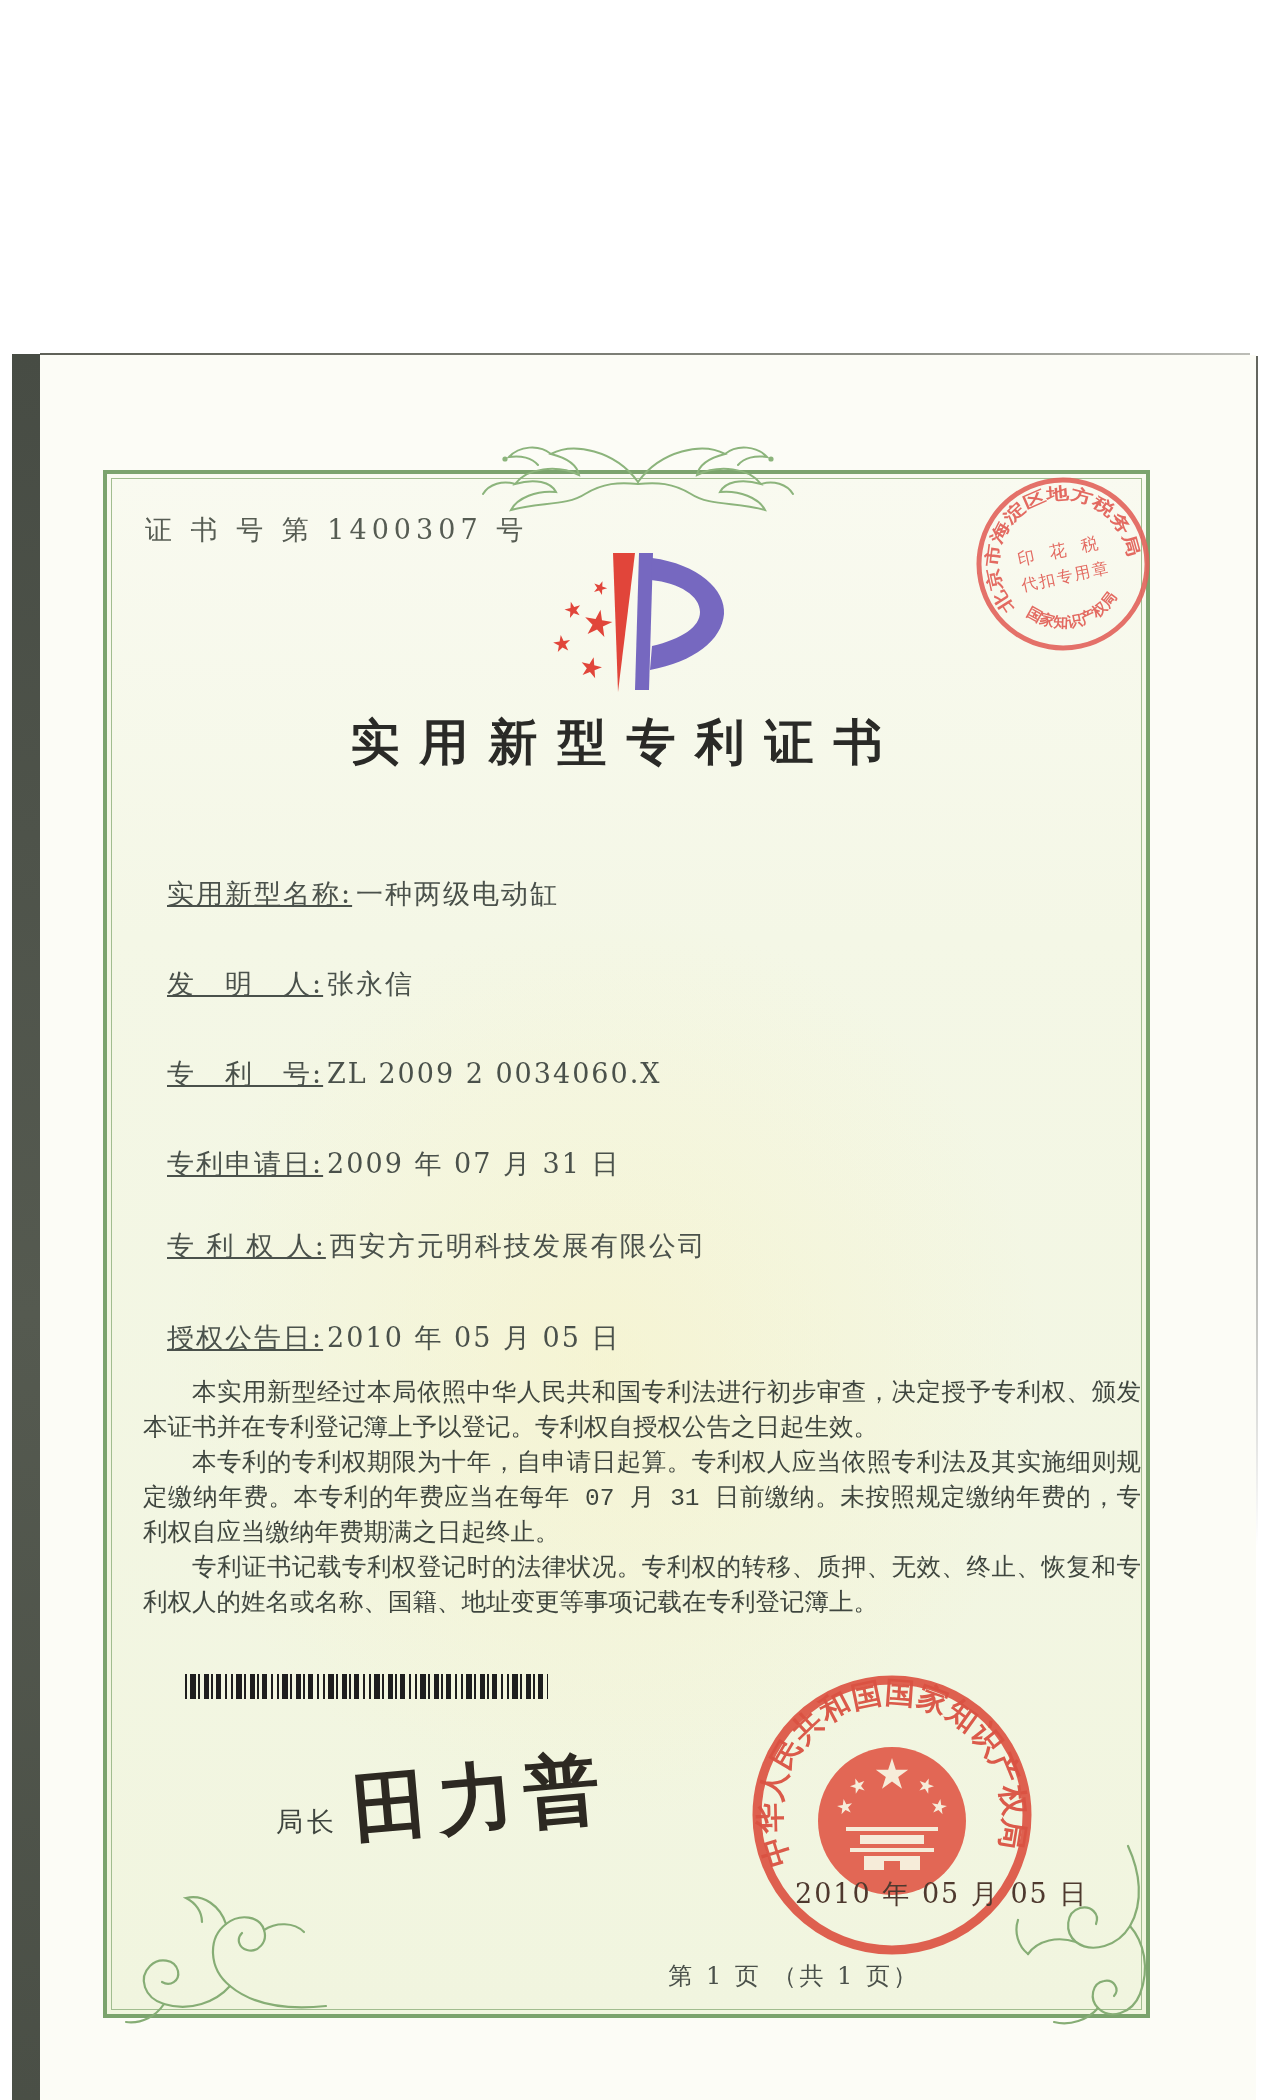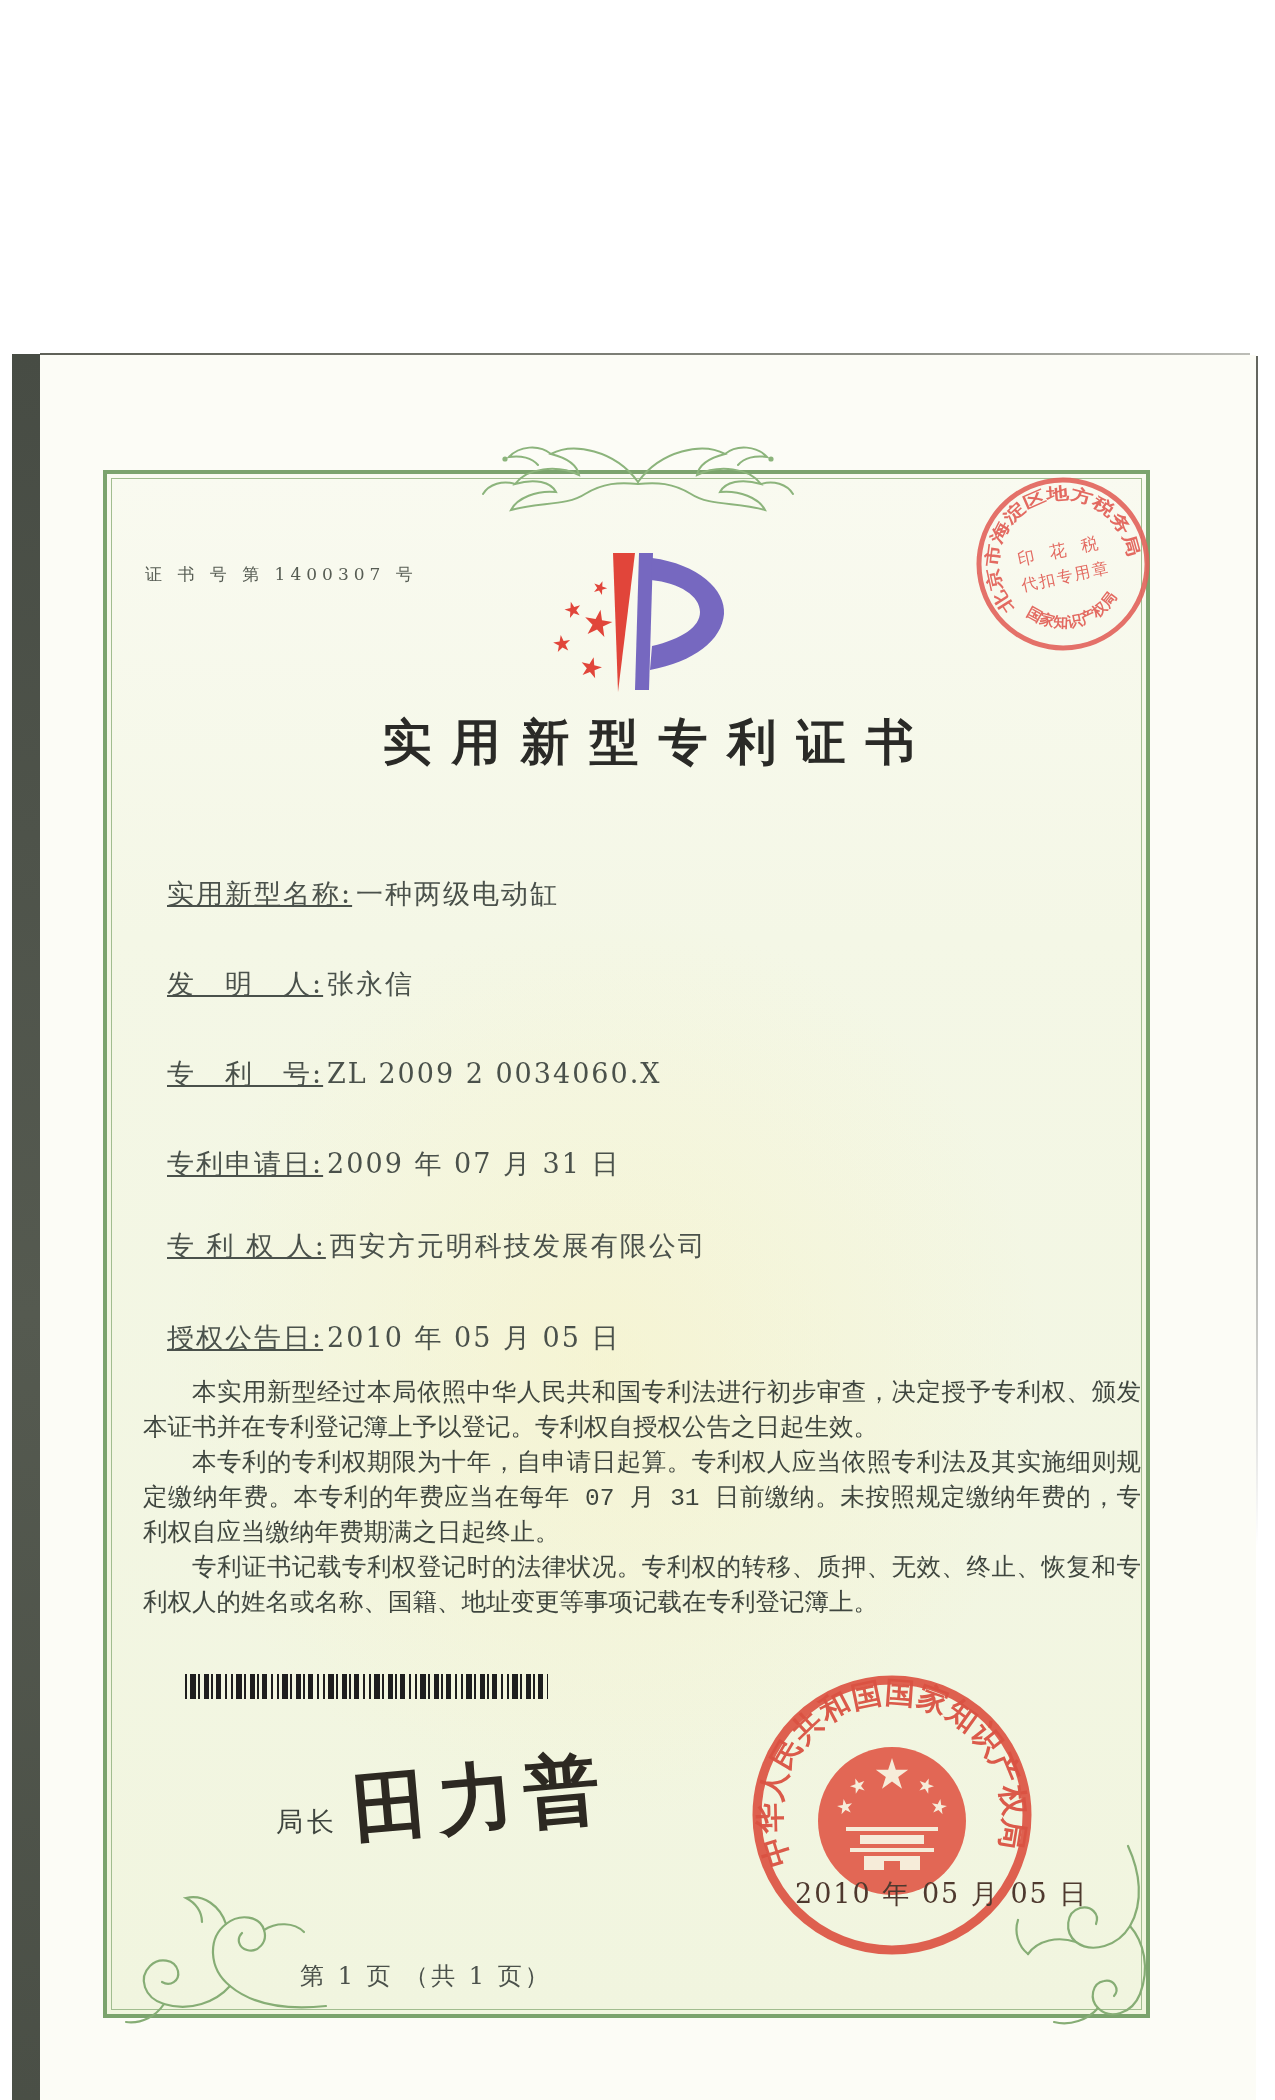--- a/index.html
+++ b/index.html
@@ -15,24 +15,24 @@
   .paper{position:absolute;left:40px;top:355px;width:1216px;height:1745px;background:#fcfcf6;}
   
   .frame{position:absolute;left:103px;top:470px;width:1047px;height:1548px;
          border:4px solid #7ba36d;box-sizing:border-box;
          background:linear-gradient(180deg,#f9faf0 0%,#f4f7e6 30%,#f1f5df 100%);}
   .frame::before{content:"";position:absolute;inset:0;
          background:radial-gradient(ellipse 60% 42% at 48% 58%,rgba(249,240,185,0.38),rgba(249,240,185,0) 70%);}
   .frame::after{content:"";position:absolute;inset:4px;border:1px solid #a1bd8f;}
   .orn{position:absolute;}
   
-  .cert-no{position:absolute;left:145px;top:563px;font-size:17px;letter-spacing:5px;color:#565c53;white-space:nowrap;text-align:right;}
+  .cert-no{position:absolute;left:145px;top:512px;font-size:27px;letter-spacing:5px;color:#565c53;white-space:nowrap;text-align:right;}
   .logo{position:absolute;left:500px;top:540px;}
   .title{position:absolute;left:103px;top:710px;width:1047px;text-align:center;
-         font-size:49px;font-weight:bold;letter-spacing:20px;color:#2a2a27;white-space:nowrap;padding-left:32px;}
+         font-size:49px;font-weight:bold;letter-spacing:20px;color:#2a2a27;white-space:nowrap;}
   .field{position:absolute;left:167px;font-size:27px;color:#4a514b;letter-spacing:2px;white-space:nowrap;}
   .field .lab{margin-right:4px;text-decoration:underline;}
   .f0{top:876px}.f1{top:966px}.f2{top:1056px}.f3{top:1146px}.f4{top:1228px}.f5{top:1320px}
   .paras{position:absolute;left:143px;top:1376px;width:998px;font-size:24.5px;line-height:35px;
          color:#3f463f;text-align:justify;}
   .paras p{margin:0;text-indent:2em;font-family:Liberation Mono, monospace;}
   .barcode{position:absolute;left:185px;top:1674px;width:363px;height:25px;
     background:repeating-linear-gradient(90deg,
       #1e1e1e 0 2px,rgba(0,0,0,0) 2px 5px,
       #1e1e1e 5px 11px,rgba(0,0,0,0) 11px 13px,
@@ -40,21 +40,21 @@
       #1e1e1e 19px 24px,rgba(0,0,0,0) 24px 26px,
       #1e1e1e 26px 28px,rgba(0,0,0,0) 28px 31px,
       #1e1e1e 31px 36px,rgba(0,0,0,0) 36px 40px,
       #1e1e1e 40px 42px,rgba(0,0,0,0) 42px 46px);}
   .director{position:absolute;left:268px;top:1804px;font-size:27px;letter-spacing:4px;color:#3f453f;margin-left:8px;}
   .signature{position:absolute;left:352px;top:1748px;font-size:76px;font-weight:bold;color:#2d2922;
              letter-spacing:10px;transform:rotate(-5deg);white-space:nowrap;}
   .seal-office{position:absolute;left:746px;top:1669px;}
   .seal-date{position:absolute;left:795px;top:1876px;font-size:27px;letter-spacing:2px;color:#4e392e;z-index:5;white-space:nowrap;}
   .seal-tax{position:absolute;left:963px;top:464px;transform:rotate(-12deg);opacity:0.9;}
-  .footer{position:absolute;left:300px;top:1960px;width:620px;text-align:left;
+  .footer{position:absolute;left:300px;top:1960px;width:620px;text-align:right;
           font-size:24px;letter-spacing:3px;color:#4b514b;white-space:nowrap;}
 </style>
 </head>
 <body>
 
 <div class="stage">
 
   <div class="scan-left"></div>
   <div class="scan-top"></div>
   <div class="scan-right"></div>

